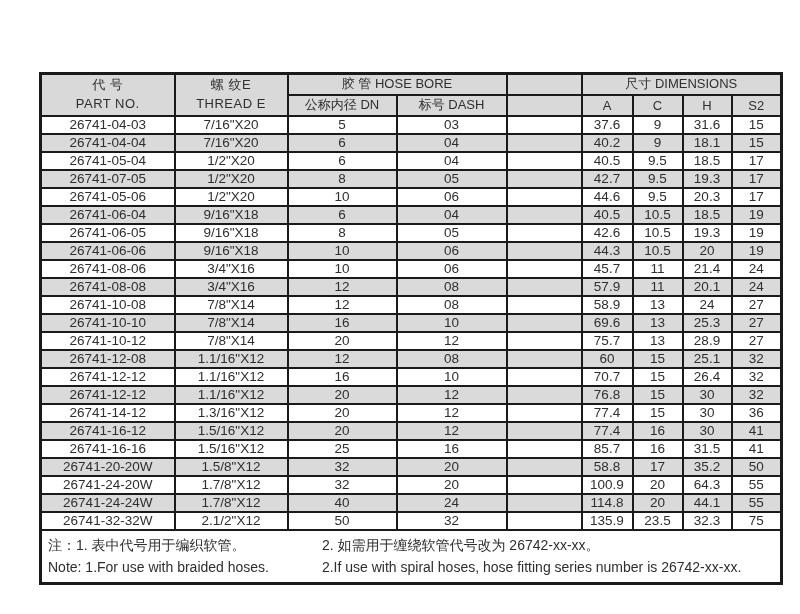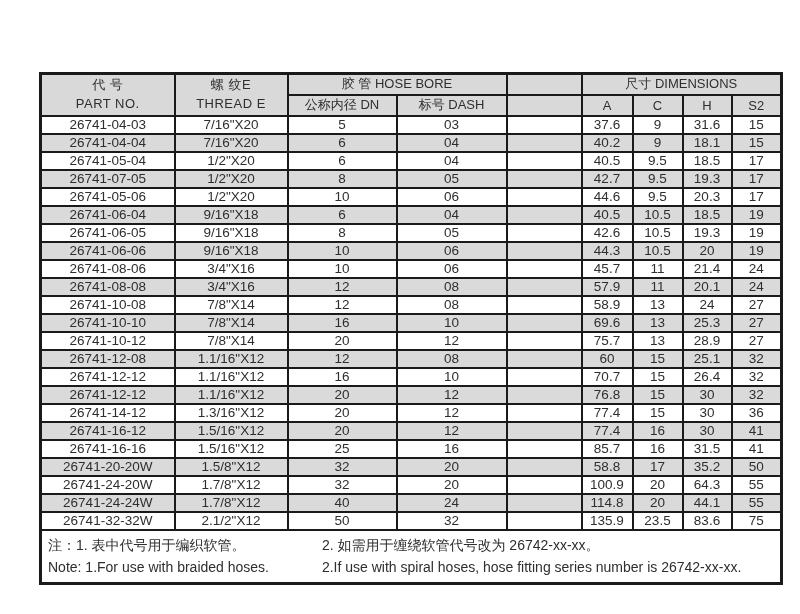--- a/index.html
+++ b/index.html
@@ -349,21 +349,21 @@
             <td>55</td>
           </tr>
           <tr>
             <td>26741-32-32W</td>
             <td>2.1/2"X12</td>
             <td>50</td>
             <td>32</td>
             <td></td>
             <td>135.9</td>
             <td>23.5</td>
-            <td>83.6</td>
+            <td>32.3</td>
             <td>75</td>
           </tr>
         </tbody>
       <tfoot>
         <tr>
           <td colspan="9">
             <div class="note-line">
               <span class="note-seg-first">注：1. 表中代号用于编织软管。</span>
               <span>2. 如需用于缠绕软管代号改为 26742-xx-xx。</span>
             </div>

